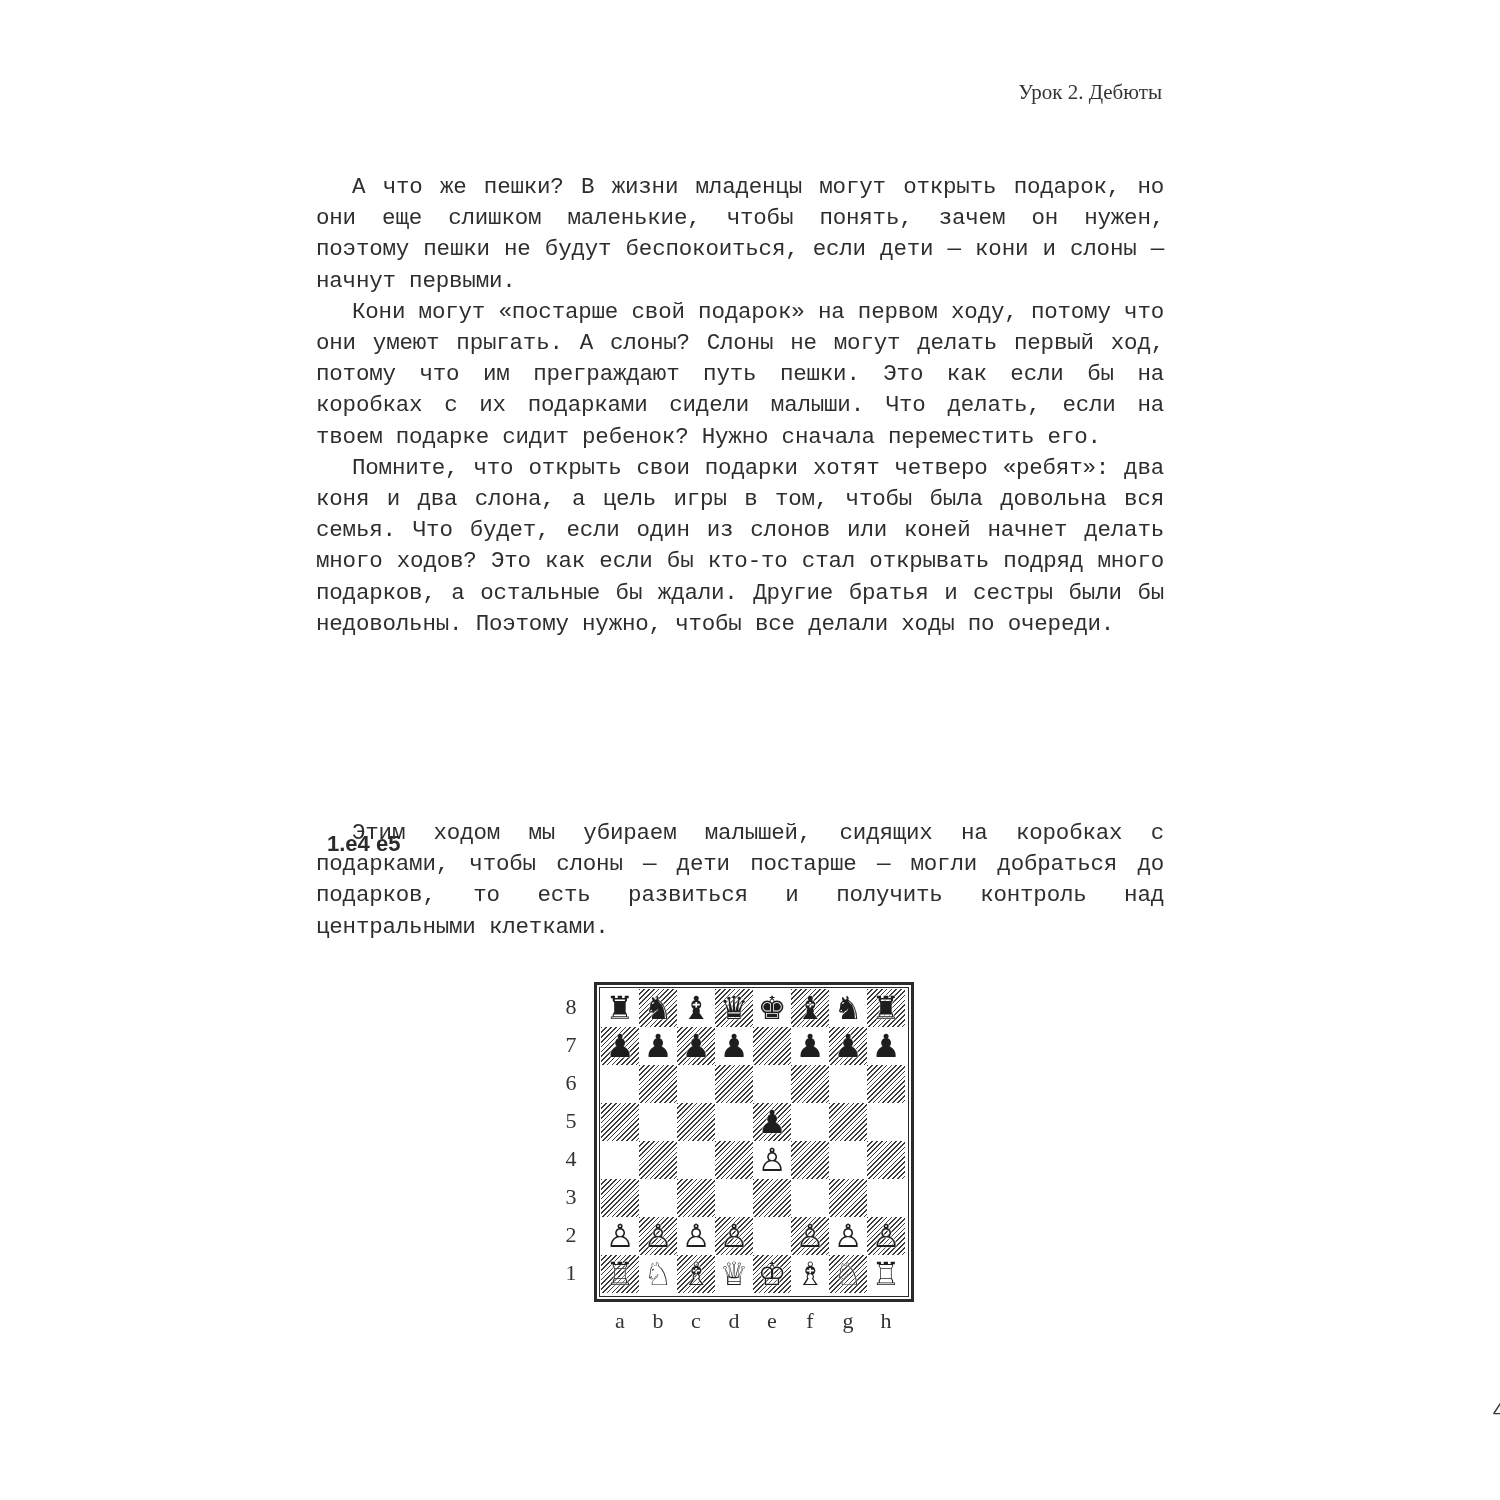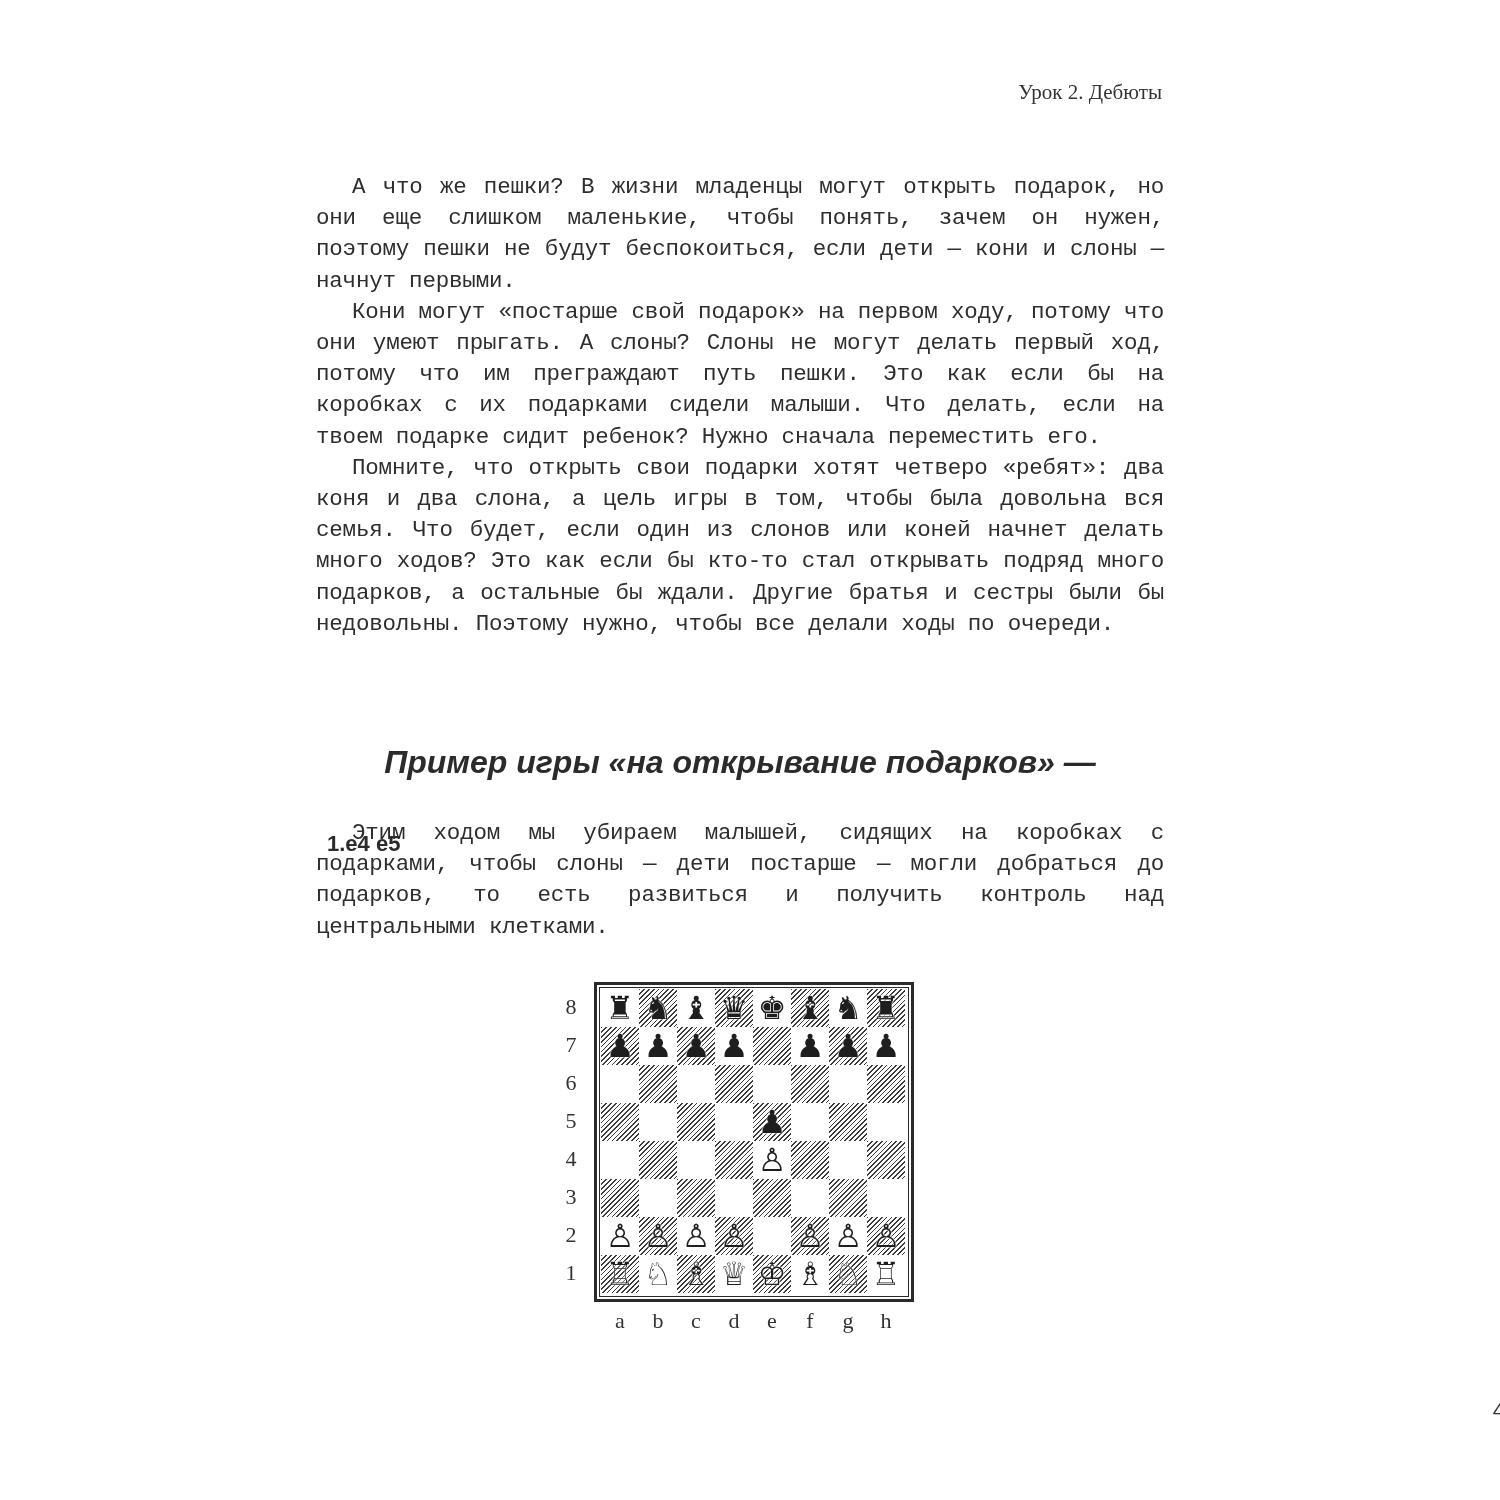--- a/index.html
+++ b/index.html
@@ -67,21 +67,20 @@
 
 <div class="running-head">Урок 2. Дебюты</div>
 
 <div class="body-text">
   <p>А что же пешки? В жизни младенцы могут открыть подарок, но они еще слишком маленькие, чтобы понять, зачем он нужен, поэтому пешки не будут беспокоиться, если дети — кони и слоны — начнут первыми.</p>
   <p>Кони могут «постарше свой подарок» на первом ходу, потому что они умеют прыгать. А слоны? Слоны не могут делать первый ход, потому что им преграждают путь пешки. Это как если бы на коробках с их подарками сидели малыши. Что делать, если на твоем подарке сидит ребенок? Нужно сначала переместить его.</p>
   <p>Помните, что открыть свои подарки хотят четверо «ребят»: два коня и два слона, а цель игры в том, чтобы была довольна вся семья. Что будет, если один из слонов или коней начнет делать много ходов? Это как если бы кто-то стал открывать подряд много подарков, а остальные бы ждали. Другие братья и сестры были бы недовольны. Поэтому нужно, чтобы все делали ходы по очереди.</p>
 </div>
 
 <div class="section-title">
-  <div>Пример игры «на открывание подарков» —</div>
 </div>
 
 <div class="move">1.e4 e5</div>
 
 <div class="body-text second">
   <p>Этим ходом мы убираем малышей, сидящих на коробках с подарками, чтобы слоны — дети постарше — могли добраться до подарков, то есть развиться и получить контроль над центральными клетками.</p>
 </div>
 
 <div class="board-wrap">
   <div id="rank-labels">

